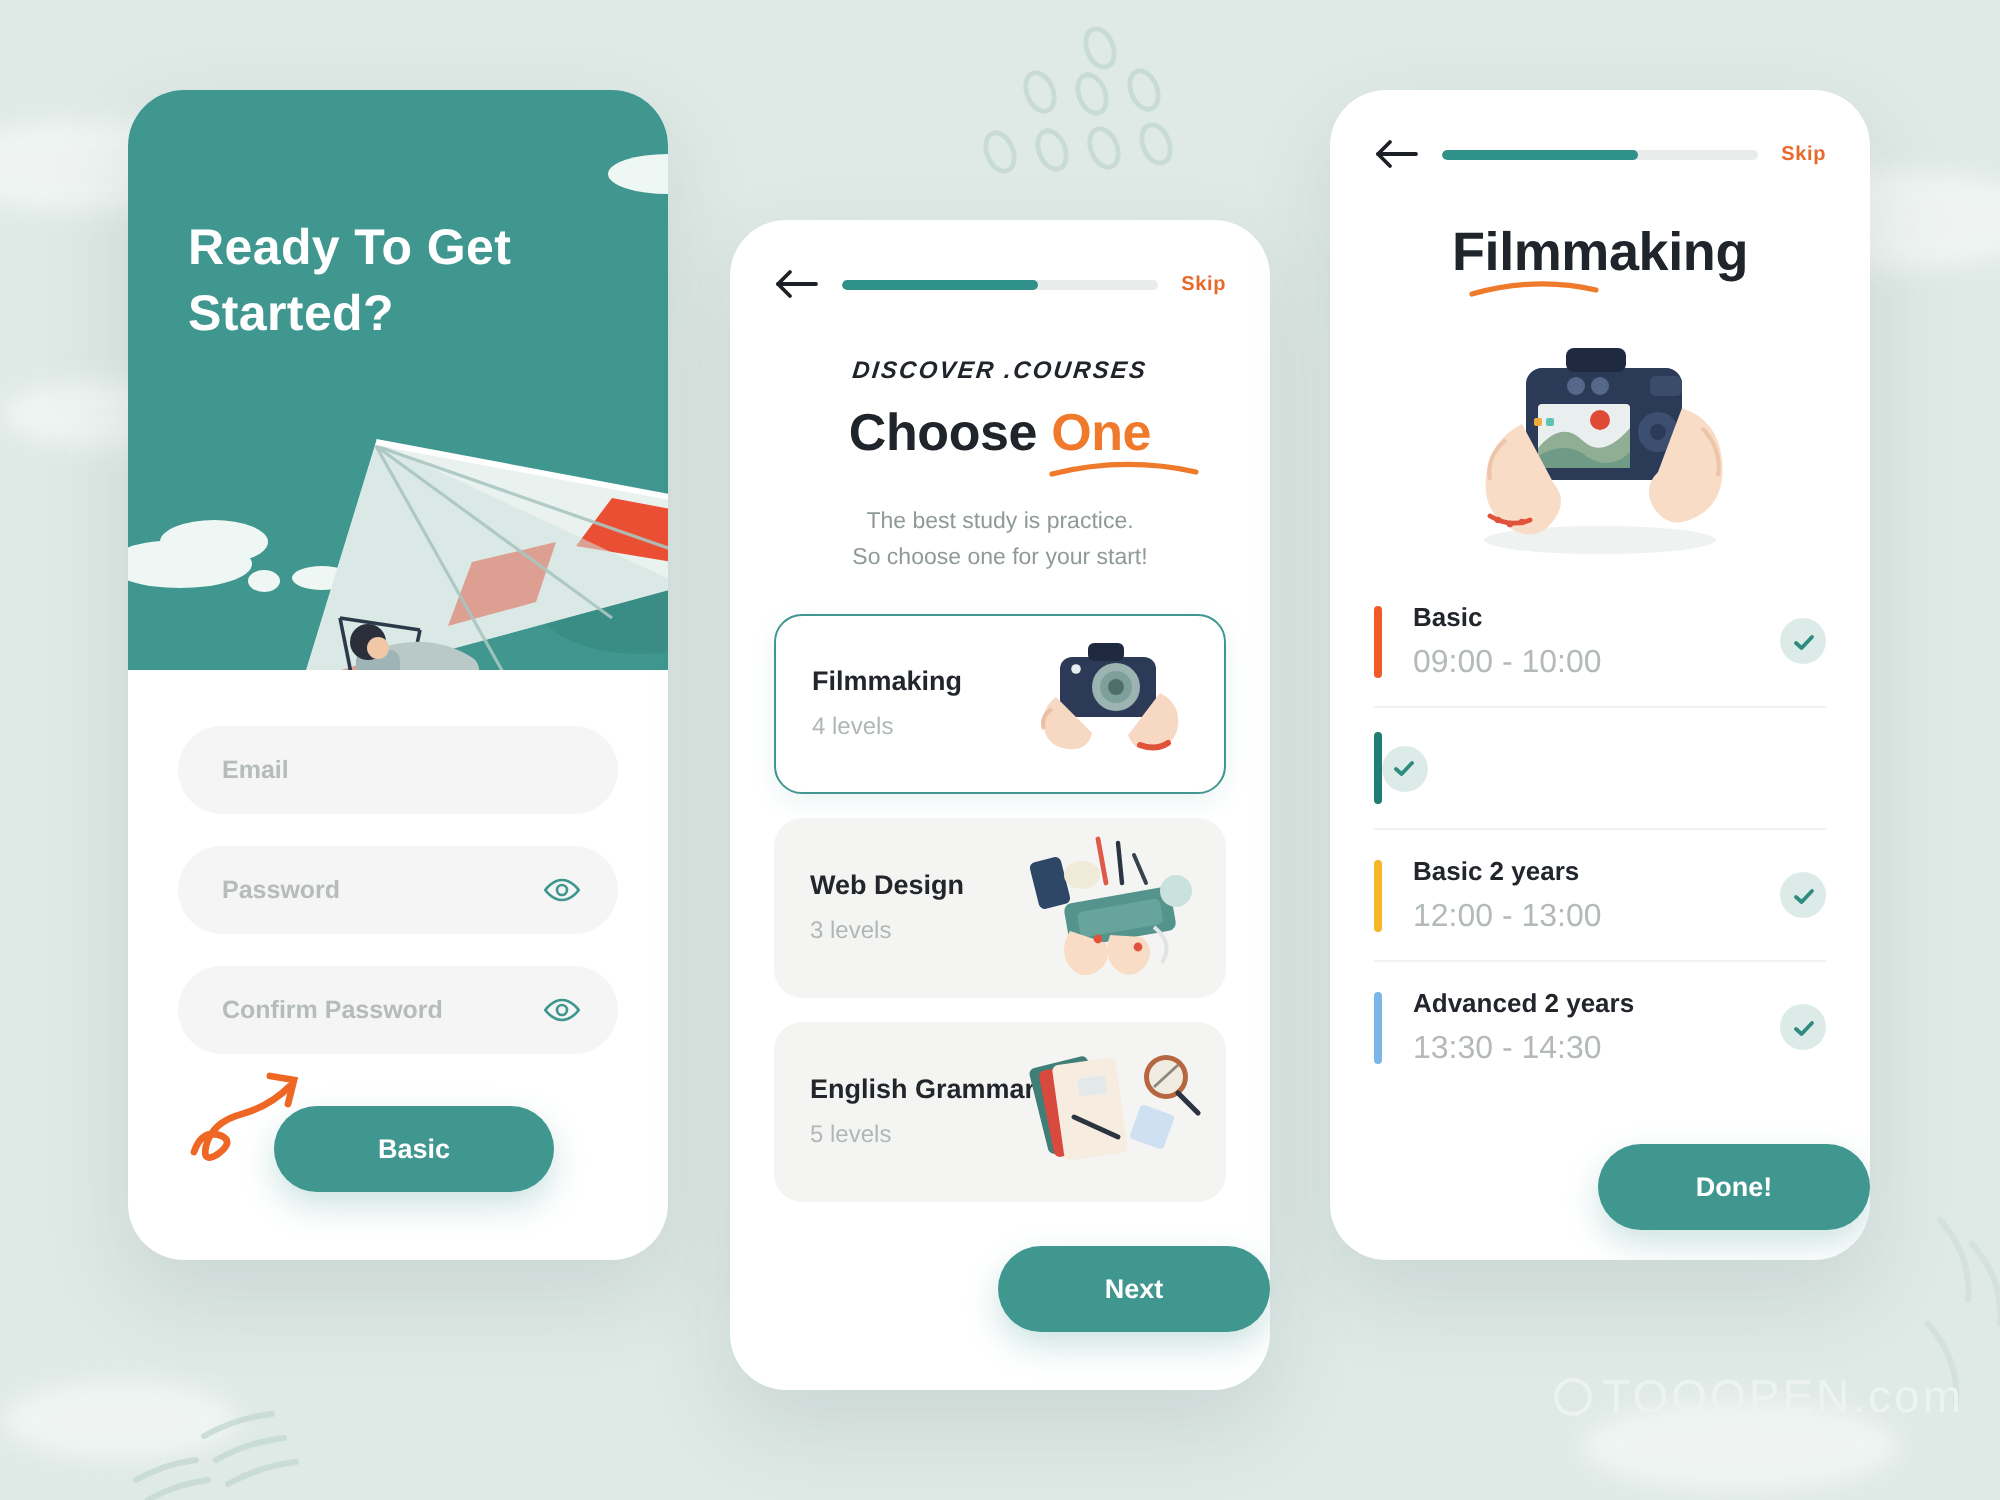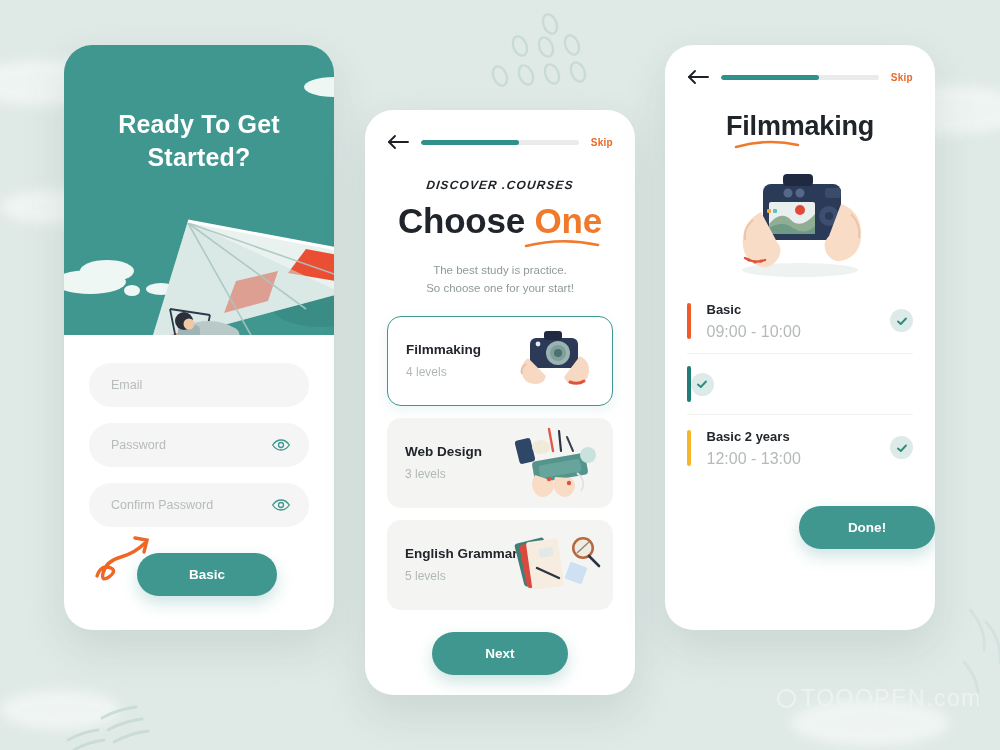--- a/index.html
+++ b/index.html
@@ -58,41 +58,40 @@
     background: #3f978f;
     overflow: hidden;
   }
   .hero-title {
     position: relative;
     z-index: 4;
     color: #ffffff;
     font-size: 25px;
     font-weight: bold;
     line-height: 1.32;
-    text-align: center;
     padding: 63px 30px 0;
     letter-spacing: .2px;
   }
   .hero-cloud { position: absolute; background: #eef7f4; border-radius: 50%; z-index: 2; }
 
   .form-area { padding: 28px 25px 0; }
   .field {
     position: relative;
     height: 44px;
     background: #f4f5f4;
     border-radius: 22px;
     display: flex;
     align-items: center;
     padding: 0 22px;
     margin-bottom: 16px;
   }
   .field input {
     border: none; outline: none; background: transparent;
     font-family: "Liberation Sans", sans-serif;
-    font-size: 12.5px; color: #5a6b68; width: 100%;
+    font-size: 12.5px; color: #5a6b68; width: 100%; font-weight: bold;
   }
   .field input::placeholder { color: #b6bcba; }
   .eye-btn {
     position: absolute; right: 18px; top: 50%;
     transform: translateY(-50%);
     width: 20px; height: 20px; cursor: pointer;
   }
   .cta-row {
     position: relative;
     margin-top: 26px;
@@ -141,21 +140,21 @@
     font-size: 12px;
     font-weight: bold;
     font-style: italic;
     letter-spacing: 1.1px;
     color: #20242b;
     transform: skewX(-6deg);
   }
   .headline {
     text-align: center;
     margin-top: 9px;
-    font-size: 35px;
+    font-size: 26px;
     font-weight: bold;
     color: #20242b;
     letter-spacing: -.2px;
   }
   .headline .accent { color: #ef7a2c; position: relative; }
   .underline-swoosh { display: block; margin: -3px auto 0; }
   .subtext {
     text-align: center;
     margin-top: 12px;
     font-size: 11.5px;
@@ -176,21 +175,21 @@
     overflow: hidden;
   }
   .course-card.selected {
     background: #ffffff;
     border: 1.6px solid #3f978f;
     box-shadow: 0 4px 12px rgba(63,151,143,.10);
   }
   .course-name { font-size: 13.5px; font-weight: bold; color: #22262c; }
   .course-levels { font-size: 12px; color: #b0b8b6; margin-top: 8px; }
   .card-art { position: absolute; right: 8px; top: 50%; transform: translateY(-50%); }
-  .next-wrap { display: flex; justify-content: center; margin-top: 22px; }
+  .next-wrap { display: flex; justify-content: flex-end; margin-top: 22px; }
   #next-button { width: 136px; height: 43px; }
 
   
   .course-title {
     text-align: center;
     margin-top: 26px;
     font-size: 27px;
     font-weight: bold;
     color: #20242b;
     letter-spacing: -.2px;
@@ -540,20 +539,32 @@
           <span class="sched-name">Basic 2 years</span>
           <span class="sched-time" style="display:block">12:00 - 13:00</span>
         </span>
         <span class="check-circle">
           <svg width="12" height="12" viewBox="0 0 12 12" fill="none" stroke="#2f8a80" stroke-width="1.9" stroke-linecap="round" stroke-linejoin="round">
               <path d="M2 6.5 L4.8 9 L10 3.5"></path>
             </svg>
         </span>
       </div>
 
+      <div class="sched-row">
+        <span class="sched-bar" id="bar-3" style="background: rgb(124, 182, 232);"></span>
+        <span class="sched-text">
+          <span class="sched-name">Advanced 2 years</span>
+          <span class="sched-time" style="display:block">13:30 - 14:30</span>
+        </span>
+        <span class="check-circle">
+          <svg width="12" height="12" viewBox="0 0 12 12" fill="none" stroke="#2f8a80" stroke-width="1.9" stroke-linecap="round" stroke-linejoin="round">
+              <path d="M2 6.5 L4.8 9 L10 3.5"></path>
+            </svg>
+        </span>
+      </div>
     </div>
 
     <div class="done-wrap">
       <button class="btn-primary" id="done-button">Done!</button>
     </div>
   </div>
 
 </div>
 
 </body></html>

